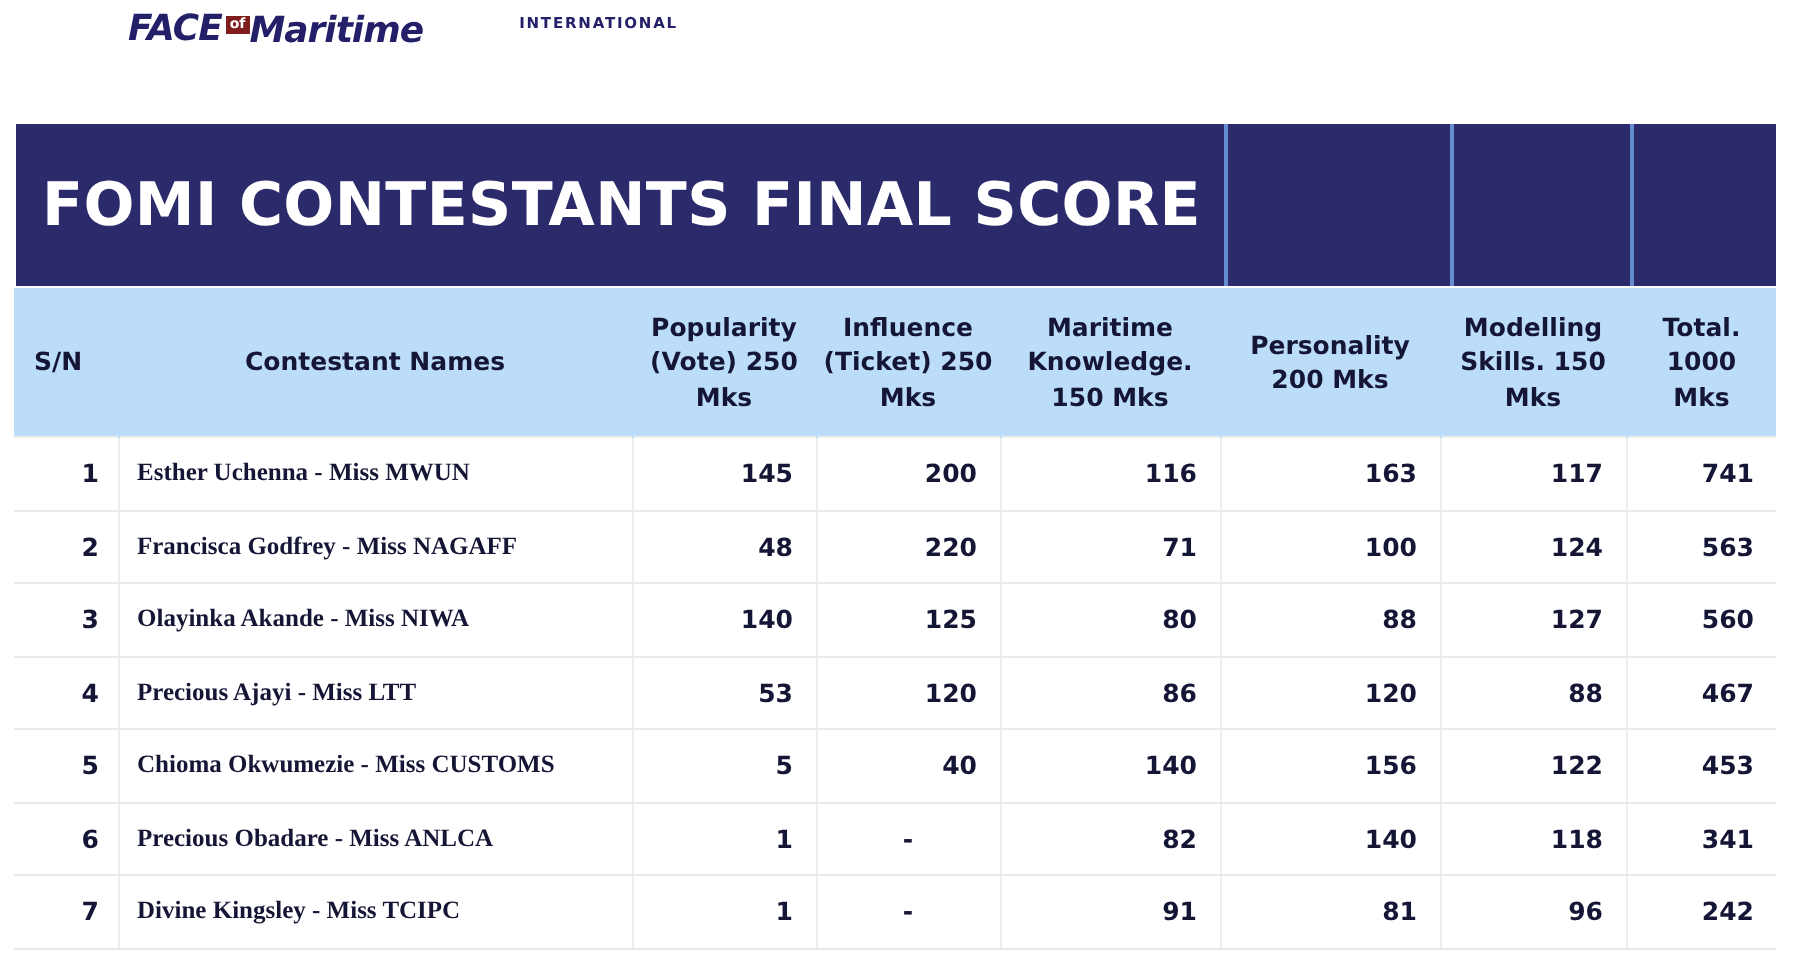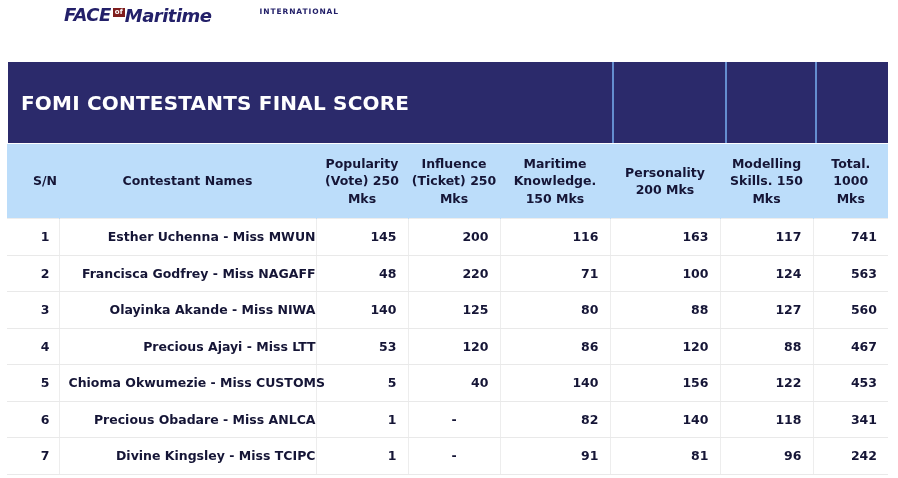--- a/index.html
+++ b/index.html
@@ -44,21 +44,21 @@
     width: 880px; height: 81px;
     background: #2B2A6B;
     overflow: hidden;
   }
   .banner-title {
     position: absolute; left: 13px; top: 50%;
     transform: translateY(-50%);
     color: #ffffff;
     font-family: "DejaVu Sans", sans-serif;
     font-weight: bold;
-    font-size: 20px;
+    font-size: 30px;
     letter-spacing: 0.2px;
     white-space: nowrap;
   }
   .banner-sep {
     position: absolute; top: 0; width: 2px; height: 81px;
     background: #6f9fe0; opacity: .85;
   }
 
   
   .tbl {
@@ -75,36 +75,36 @@
   }
   thead th {
     background: #BCDDFA;
     height: 74px;
     font-size: 12.5px;
     line-height: 1.38;
     text-align: center;
     vertical-align: middle;
     border-right: 1px solid #BCDDFA;
   }
-  thead th.h-sn { text-align: left; padding-left: 26px; }
+  thead th.h-sn { text-align: left; padding-left: 10px; }
   thead th:last-child { border-right: none; }
 
   tbody td {
     height: 35.5px;
     font-size: 12.5px;
     background: #ffffff;
     border-bottom: 1px solid #E9E9E9;
     border-right: 1px solid #EDEDED;
     vertical-align: middle;
   }
   tbody tr:first-child td { border-top: 1px solid #EDEDED; }
   tbody td:last-child { border-right: none; }
 
   td.c-sn   { text-align: right; padding-right: 9px; }
-  td.c-name { text-align: right;  padding-left: 9px; white-space: nowrap; }
+  td.c-name { text-align: left;  padding-left: 9px; white-space: nowrap; font-family: Liberation Serif, serif; }
   td.c-num  { text-align: right; padding-right: 11px; }
   td.c-dash { text-align: center; }
 
   
   col.w-sn    { width: 52px; }
   col.w-name  { width: 257px; }
   col.w-pop   { width: 92px; }
   col.w-inf   { width: 92px; }
   col.w-mar   { width: 110px; }
   col.w-per   { width: 110px; }

